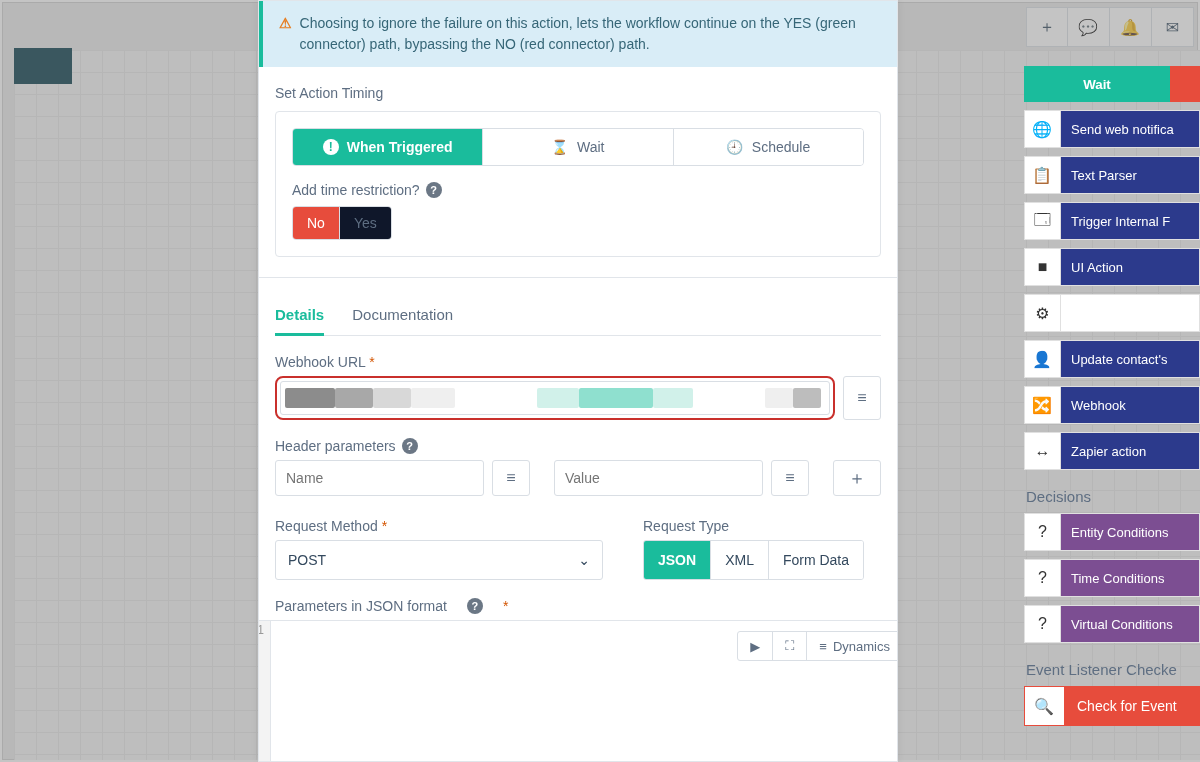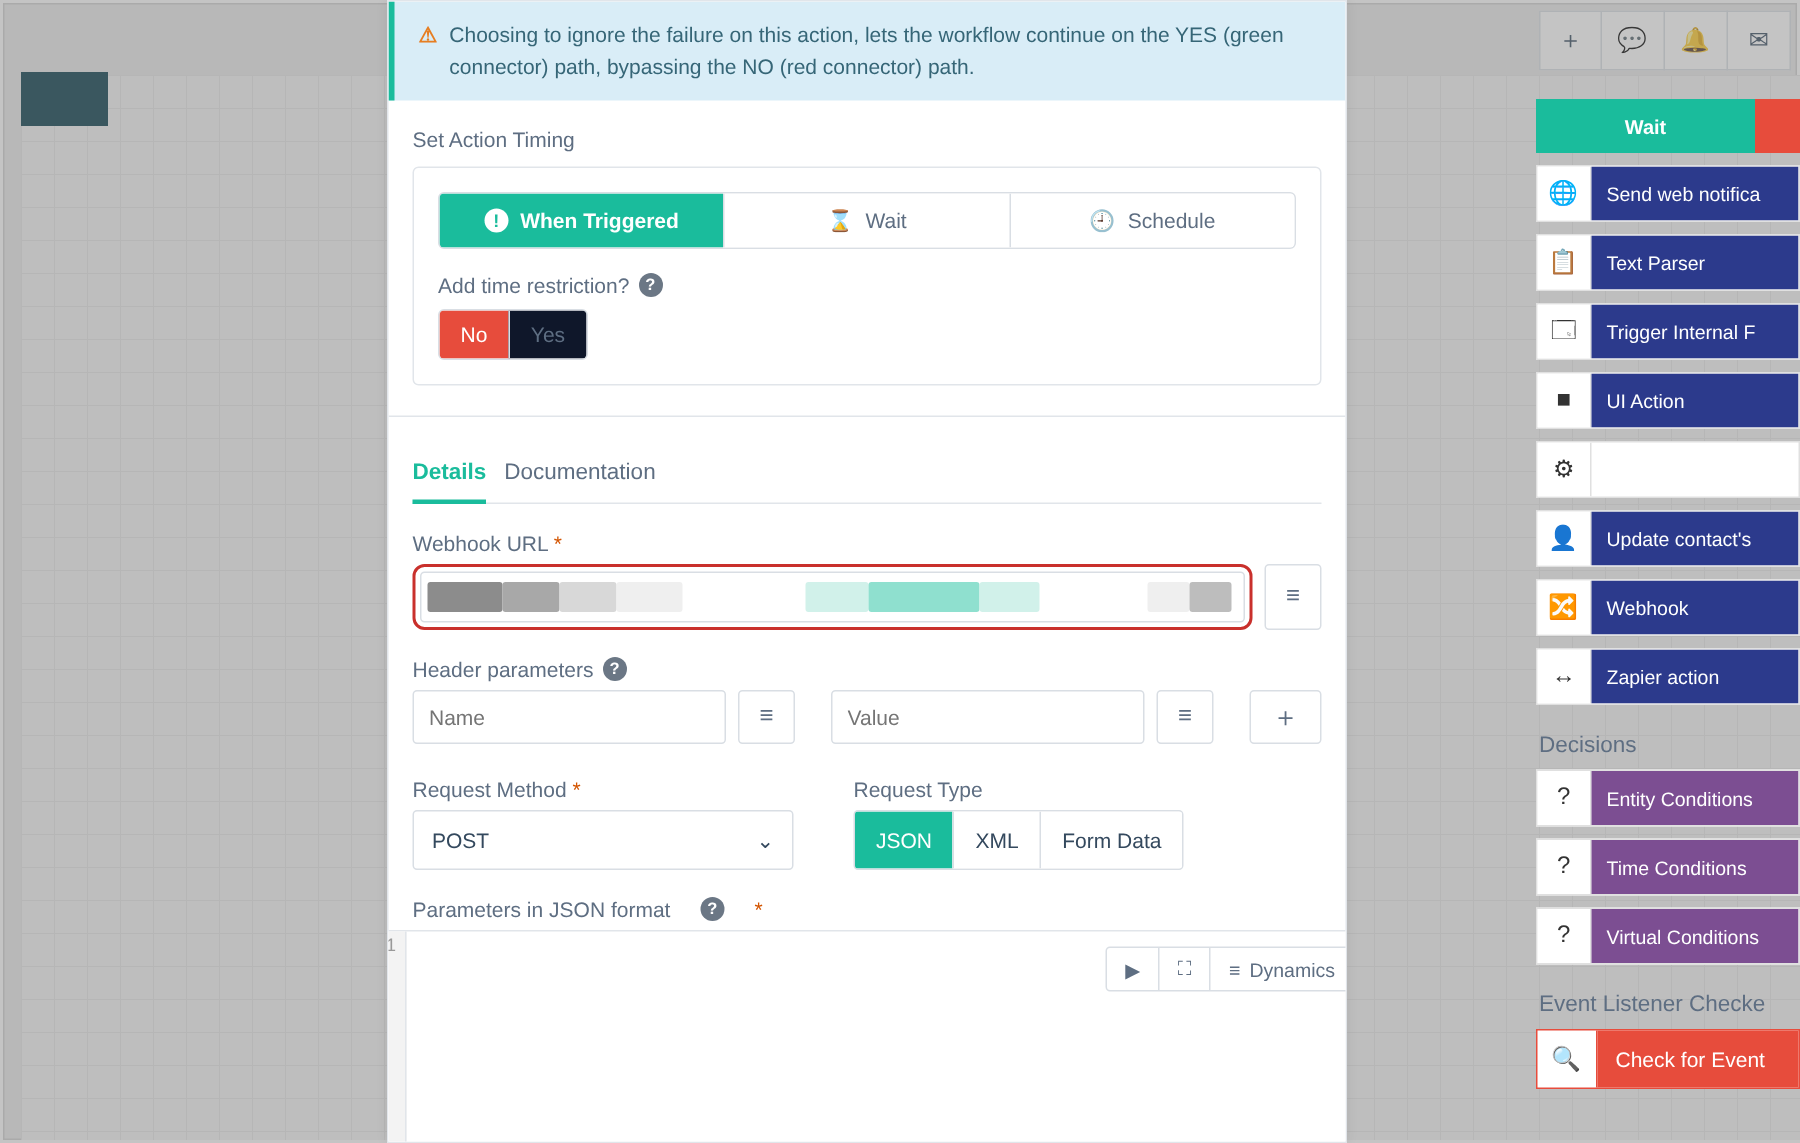--- a/index.html
+++ b/index.html
@@ -131,21 +131,21 @@
   .timing-pill .opt + .opt { border-left: 1px solid var(--border); }
 
   .inline-help { display:inline-flex; align-items:center; gap:6px; font-size:14px; color:var(--ink-soft); margin: 16px 0 8px; }
   .noyes { display:flex; border:1px solid var(--border); border-radius:4px; overflow:hidden; width:fit-content; height:34px; }
   .noyes .n, .noyes .y { padding: 0 14px; display:flex;align-items:center;font-size:14px;cursor:pointer;color:var(--ink-soft); background:#0f172a;}
   .noyes .n { background: var(--btn-red); color:#fff; }
   .noyes .y { border-left:1px solid var(--border); }
 
   hr.sep { border:none; border-top:1px solid var(--pane-border); margin: 20px -16px 0 -16px; }
 
-  .tabs { display:flex; gap: 12px; margin-top: 18px; border-bottom:1px solid var(--pane-border); }
+  .tabs { display:flex; gap: 28px; margin-top: 18px; border-bottom:1px solid var(--pane-border); }
   .tabs .tab { padding: 10px 0; font-size: 15px; color: var(--ink-soft); cursor:pointer; }
   .tabs .tab.active { color: var(--teal); font-weight:600; border-bottom:3px solid var(--teal); margin-bottom:-1px; }
 
   .field-label { font-size:14px; color:var(--ink-soft); margin: 18px 0 6px; }
   .req { color:#d35400; }
 
   .url-row { display:flex; gap:8px; align-items:stretch; }
   .url-highlight {
     flex:1; border: 2.5px solid #c9302c; border-radius:8px; padding:3px; display:flex;
   }
@@ -156,29 +156,29 @@
   .url-input .blk { height: 20px; border-radius:2px; }
   .sq-btn { width:38px; border:1px solid var(--border); border-radius:3px; background:#fff; display:flex;align-items:center;justify-content:center;color:var(--ink-soft);cursor:pointer;font-size:16px; }
 
   .two-col { display:flex; gap:24px; }
   .col { flex:1; display:flex; gap:8px; }
   .txt-in { flex:1; border:1px solid var(--border); border-radius:3px; height:36px; padding:0 10px; font-size:14px; color:var(--ink-soft); }
   .add-col { width:48px; display:flex; }
   .add-col .sq-btn { flex:1; }
 
   .select {
-    border:1px solid var(--border); border-radius:3px; height:40px; width: 254px;
+    border:1px solid var(--border); border-radius:3px; height:40px; width: 328px;
     display:flex; align-items:center; justify-content:space-between; padding:0 12px; font-size:14px; color:var(--ink);
     cursor:pointer; background:#fff;
   }
 
   .reqtype { display:flex; border:1px solid var(--border); border-radius:3px; overflow:hidden; height:40px; }
   .reqtype .c { padding:0 14px; display:flex;align-items:center;font-size:14px;color:var(--ink);cursor:pointer;background:#fff; }
   .reqtype .c + .c { border-left:1px solid var(--border); }
-  .reqtype .c.active { background:var(--teal); color:#fff; font-weight:400; }
+  .reqtype .c.active { background:var(--teal); color:#fff; font-weight:700; }
 
   .code-area {
     margin: 6px -16px 0 -16px; border-top:1px solid var(--pane-border);
     display:flex; height:160px; position:relative; background:#fff;
   }
   .gutter { width:28px; background:#f3f3f3; border-right:1px solid var(--pane-border); text-align:right; padding:2px 6px 0 0; font-size:12px; color:#999;}
   .code-body { flex:1; position:relative; }
   .code-toolbar {
     position:absolute; right:10px; top:10px; display:flex; border:1px solid var(--border); border-radius:3px; overflow:hidden; background:#fff;
   }

